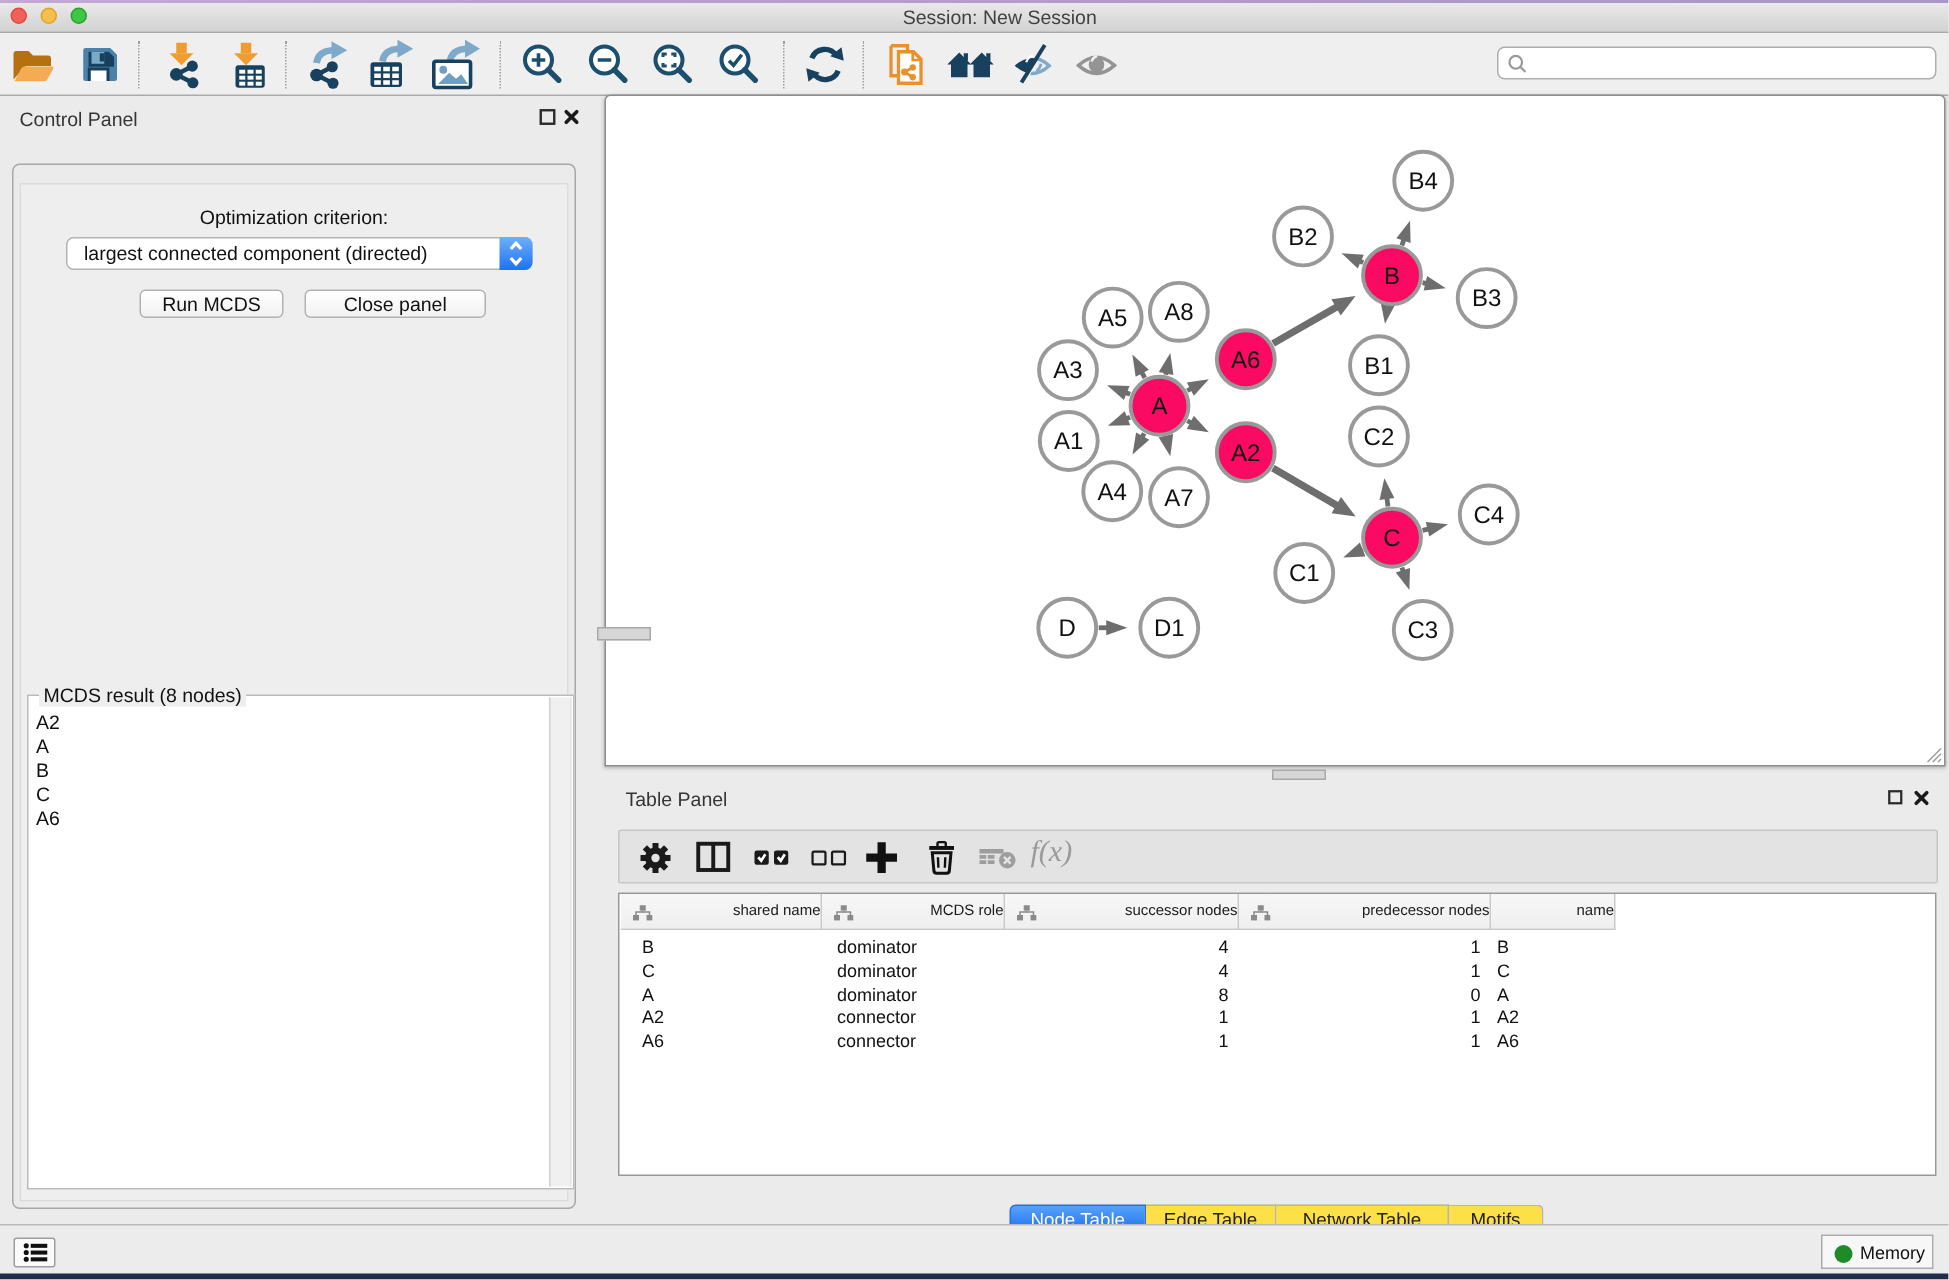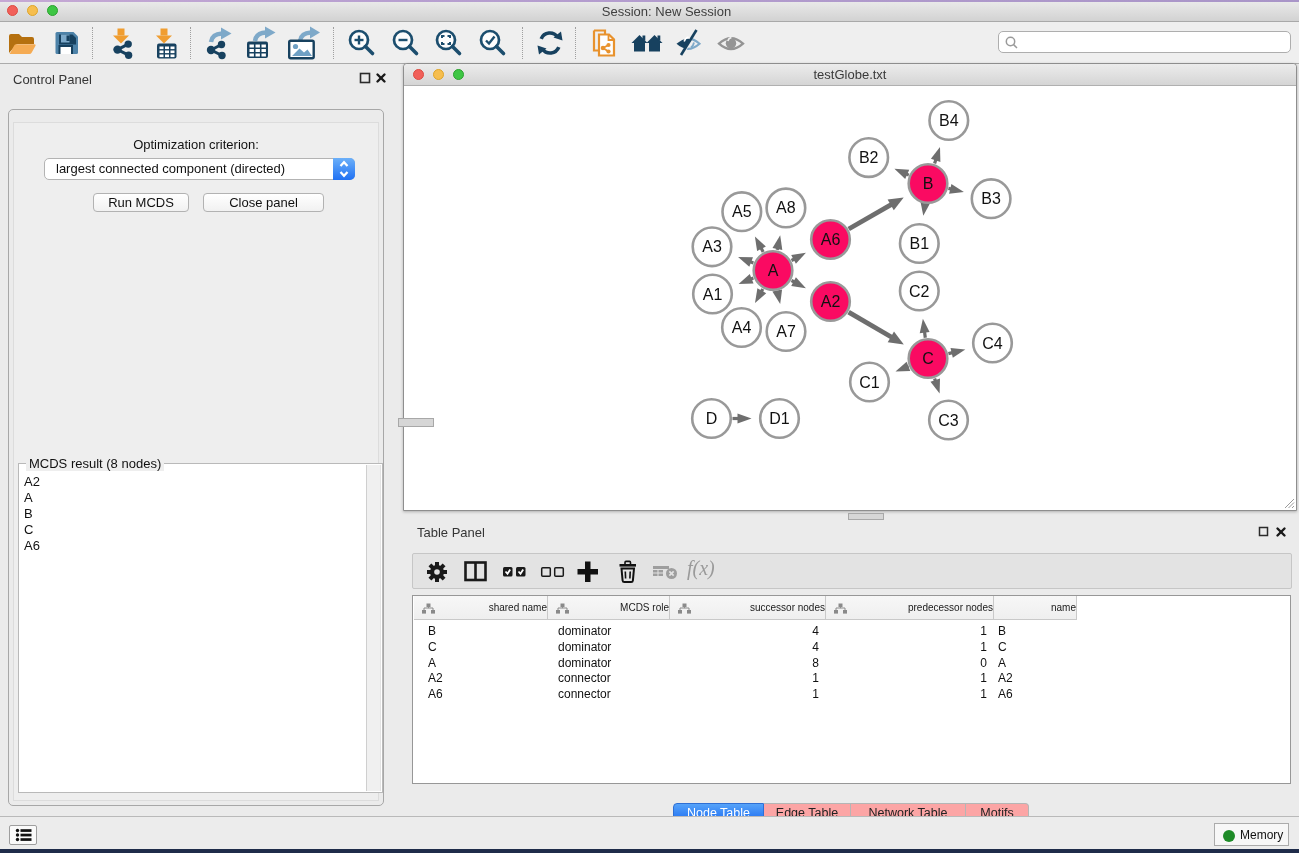--- a/index.html
+++ b/index.html
@@ -76,21 +76,21 @@
 #tp-table { position:absolute; left:9px; top:74px; width:879px; height:189px;
   background:#fff; border:1px solid #979797; }
 .th { position:absolute; top:0; height:24px; background:linear-gradient(#f7f7f7,#efefef);
   border-right:1px solid #c9c9c9; border-bottom:1px solid #c9c9c9;
   font-size:10px; color:#1a1a1a; text-align:right; line-height:24px; }
 .thicon { position:absolute; left:8px; top:7px; }
 .td { position:absolute; height:16px; font-size:12px; color:#111; line-height:16px; }
 .tdr { text-align:right; }
 #tp-tabs { position:absolute; left:270px; top:282px; height:33px; display:flex; }
 .btab { height:20px; font-size:12.5px; color:#222; line-height:19px; text-align:center;
-  background:#fca5a5; border:1px solid #b5b5b5; border-left:none; padding:0 10px; }
+  background:#fde047; border:1px solid #b5b5b5; border-left:none; padding:0 10px; }
 .btab.first { border-left:1px solid #b5b5b5; border-radius:4px 0 0 4px; }
 .btab.last { border-radius:0 4px 4px 0; }
 .btab.sel { background:linear-gradient(#56a3f9,#1c6cf2); color:#fff; border-color:#2e6fd4; }
 #statusbar { left:0; top:816px; width:1299px; height:33px; background:#ececec;
   border-top:1px solid #b9b9b9; }
 #sb-left { position:absolute; left:9px; top:8px; width:28px; height:20px; background:#fafafa;
   border:1px solid #9e9e9e; border-radius:2px; }
 #sb-mem { position:absolute; left:1214px; top:6px; width:75px; height:23px; background:#f7f7f7;
   border:1px solid #ababab; font-size:12px; color:#111; }
 #sb-mem .dot { position:absolute; left:8px; top:5.5px; width:12px; height:12px;
@@ -308,26 +308,20 @@
       <div class="btn" style="left:189px;top:70px;width:121px">Close panel</div>
       <div id="mcds-fieldset">
         <div id="mcds-legend">MCDS result (8 nodes)</div>
         <div id="mcds-list">A2<br>A<br>B<br>C<br>A6</div>
         <div id="mcds-scroll"></div>
       </div>
     </div>
   </div>
 </div>
 <div id="netwindow" class="abs">
-  <div id="nw-titlebar">
-    <div class="tl r"></div>
-      <div class="tl y"></div>
-      <div class="tl g"></div>
-    <div id="nw-title">testGlobe.txt</div>
-  </div>
   <svg id="graph" width="894" height="425" viewBox="0 0 894 425" style="position:absolute;left:0;top:22px;" font-family="&quot;Liberation Sans&quot;,sans-serif">
       <line x1="359.2" y1="165.9" x2="355.6" y2="159.3" stroke="#6e6e6e" stroke-width="3.2"></line>
       <polygon points="350.9,150.4 361.9,160.5 353.1,165.1" fill="#6e6e6e"></polygon>
       <line x1="373.2" y1="163.9" x2="374.2" y2="159.1" stroke="#6e6e6e" stroke-width="3.2"></line>
       <polygon points="376.2,149.3 378.3,164.0 368.5,162.0" fill="#6e6e6e"></polygon>
       <line x1="349.4" y1="176.9" x2="343.4" y2="174.6" stroke="#6e6e6e" stroke-width="3.2"></line>
       <polygon points="334.1,170.9 349.0,171.3 345.3,180.7" fill="#6e6e6e"></polygon>
       <line x1="349.4" y1="192.1" x2="343.9" y2="194.2" stroke="#6e6e6e" stroke-width="3.2"></line>
       <polygon points="334.6,197.9 345.8,188.1 349.5,197.5" fill="#6e6e6e"></polygon>
       <line x1="358.8" y1="202.9" x2="355.9" y2="208.2" stroke="#6e6e6e" stroke-width="3.2"></line>

